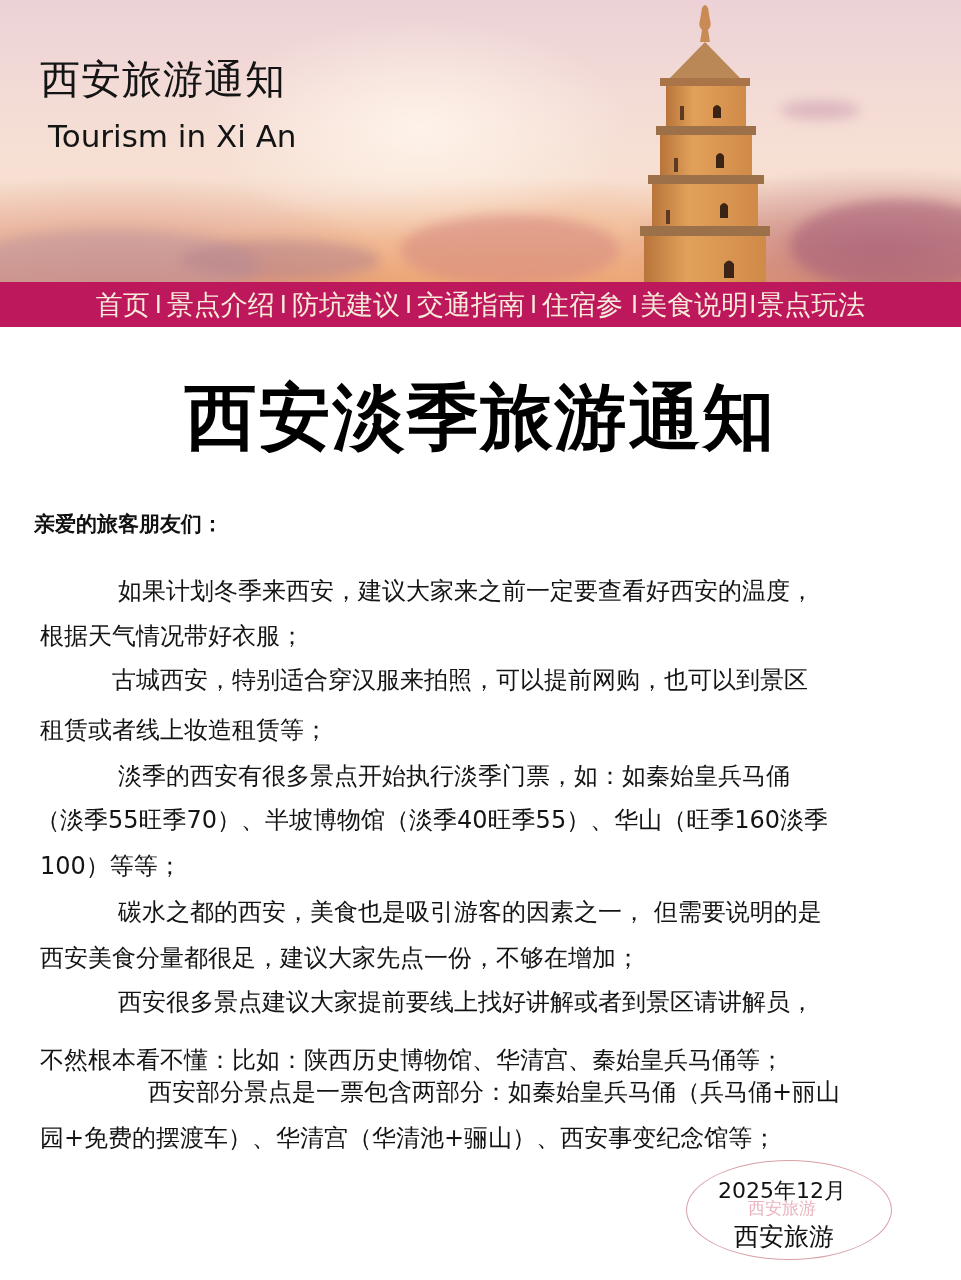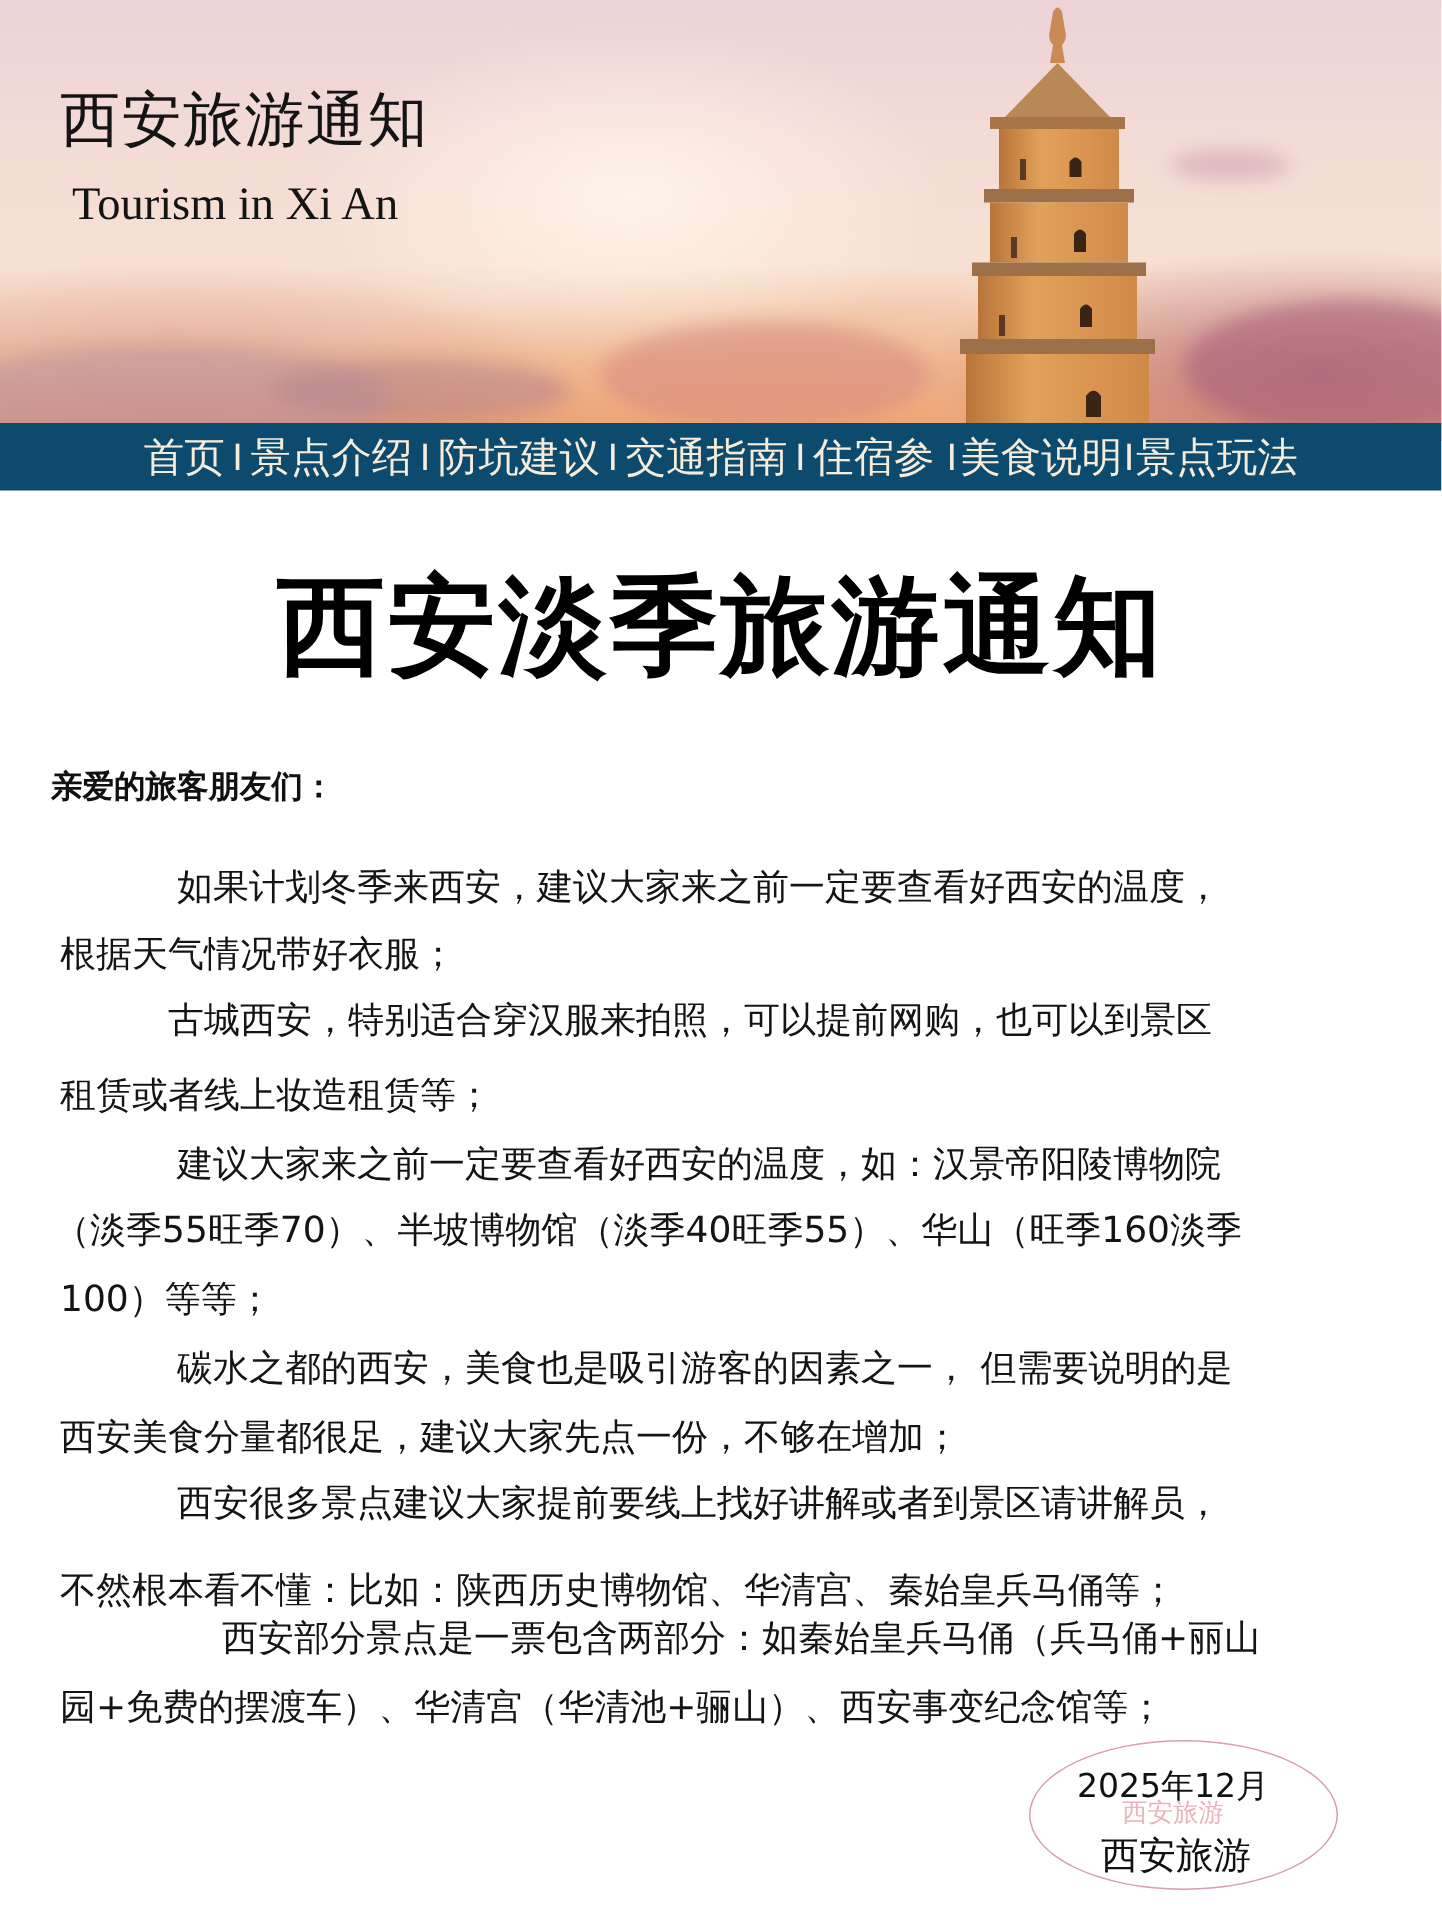--- a/index.html
+++ b/index.html
@@ -12,35 +12,34 @@
   }
   .hero {
     position: absolute; left: 0; top: 0; width: 961px; height: 294px;
     overflow: hidden;
     background:
       radial-gradient(ellipse 420px 180px at 120px 300px, rgba(205,120,110,0.55), rgba(205,120,110,0) 70%),
       radial-gradient(ellipse 380px 120px at 880px 250px, rgba(170,90,110,0.65), rgba(170,90,110,0) 70%),
       radial-gradient(ellipse 300px 160px at 420px 130px, rgba(255,245,235,0.9), rgba(255,245,235,0) 70%),
       radial-gradient(ellipse 500px 160px at 520px 290px, rgba(245,170,110,0.7), rgba(245,170,110,0) 70%),
       linear-gradient(180deg, #ecd2d6 0%, #f4dcd6 35%, #f7e0d2 60%, #eebc9e 85%, #e39a72 100%);
-    font-family: Liberation Serif, serif;
   }
   .cloud { position: absolute; border-radius: 50%; filter: blur(6px); }
   .hero-title-cn {
     position: absolute; left: 40px; top: 52px;
     font-size: 40px; letter-spacing: 1px; color: #141414; font-weight: 400;
   }
   .hero-title-en {
     position: absolute; left: 48px; top: 118px;
     font-size: 31px; color: #141414; font-weight: 400;
   }
   .pagoda { position: absolute; left: 600px; top: 0; width: 230px; height: 282px; }
   .navbar {
     position: absolute; left: 0; top: 282px; width: 961px; height: 45px;
-    background: #0c4a6e;
+    background: #be185d;
     display: flex; align-items: center; justify-content: center;
     white-space: nowrap;
   }
   .nav-item { color: #f7ebd9; font-size: 27px; letter-spacing: 0px; }
   .nav-sep { color: #f7ebd9; font-size: 24px; margin: 0 5px; }
   .nav-sep.tight { margin: 0 2px 0 8px; }
   .nav-sep.tight2 { margin: 0 1px; }
   .main-title {
     position: absolute; left: 0; top: 370px; width: 961px; text-align: center;
     font-size: 72px; font-weight: 700; color: #000; letter-spacing: 2px;
@@ -134,21 +133,21 @@
 
 <h1 class="main-title" style="margin:0;">西安淡季旅游通知</h1>
 
 <div class="greeting">亲爱的旅客朋友们：</div>
 
 <div class="body-text">
   <div class="line" style="top:3px;left:78px;">如果计划冬季来西安，建议大家来之前一定要查看好西安的温度，</div>
   <div class="line" style="top:48px;">根据天气情况带好衣服；</div>
   <div class="line" style="top:92px;left:72px;">古城西安，特别适合穿汉服来拍照，可以提前网购，也可以到景区</div>
   <div class="line" style="top:142px;">租赁或者线上妆造租赁等；</div>
-  <div class="line" style="top:188px;left:78px;">建议大家来之前一定要查看好西安的温度，如：汉景帝阳陵博物院</div>
+  <div class="line" style="top:188px;left:78px;">淡季的西安有很多景点开始执行淡季门票，如：如秦始皇兵马俑</div>
   <div class="line" style="top:232px;left:-4px;">（淡季55旺季70）、半坡博物馆（淡季40旺季55）、华山（旺季160淡季</div>
   <div class="line" style="top:278px;">100）等等；</div>
   <div class="line" style="top:324px;left:78px;">碳水之都的西安，美食也是吸引游客的因素之一， 但需要说明的是</div>
   <div class="line" style="top:370px;">西安美食分量都很足，建议大家先点一份，不够在增加；</div>
   <div class="line" style="top:414px;left:78px;">西安很多景点建议大家提前要线上找好讲解或者到景区请讲解员，</div>
   <div class="line" style="top:460px;margin-top:12px;">不然根本看不懂：比如：陕西历史博物馆、华清宫、秦始皇兵马俑等；</div>
   <div class="line" style="top:504px;left:108px;">西安部分景点是一票包含两部分：如秦始皇兵马俑（兵马俑+丽山</div>
   <div class="line" style="top:550px;">园+免费的摆渡车）、华清宫（华清池+骊山）、西安事变纪念馆等；</div>
 </div>
 

